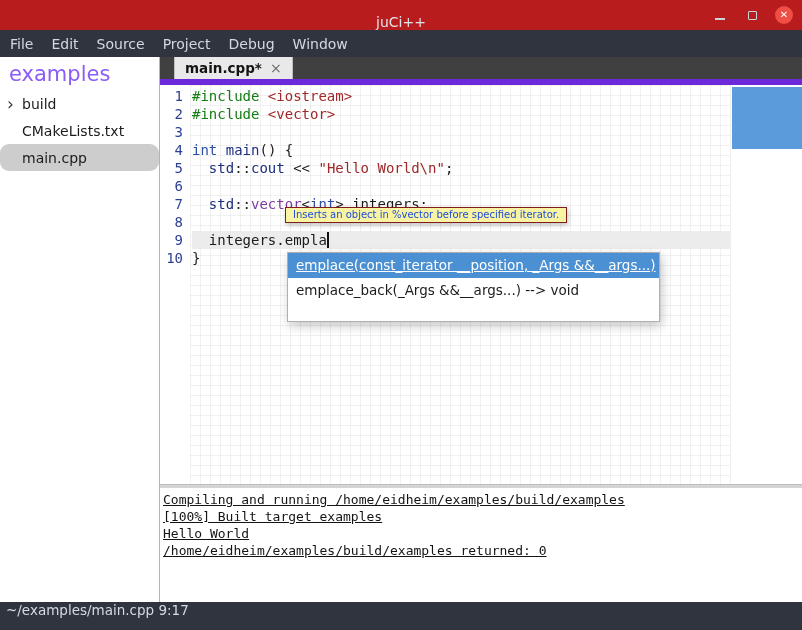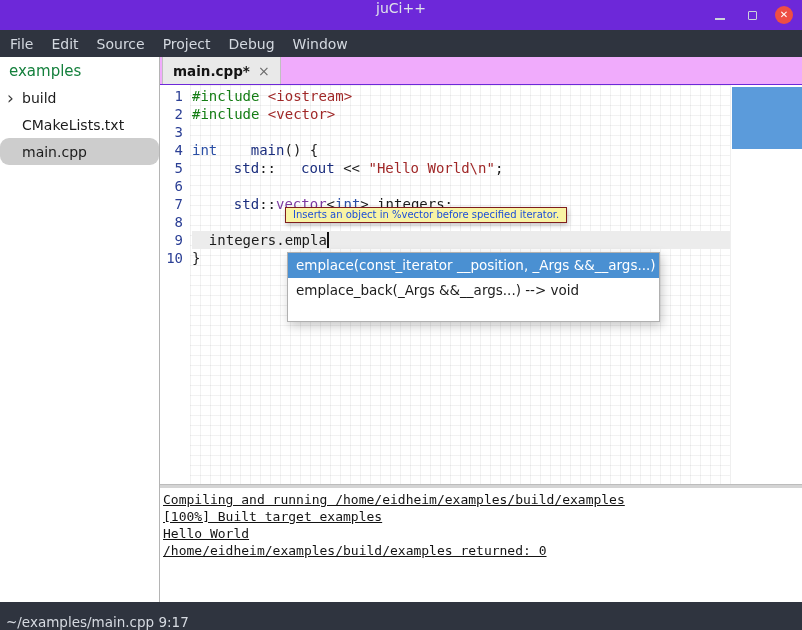--- a/index.html
+++ b/index.html
@@ -1,76 +1,76 @@
 <!DOCTYPE html>
 <html><head>
 <meta charset="utf-8">
 <style>
   * { box-sizing: border-box; margin: 0; padding: 0; }
   body { width: 802px; height: 630px; font-family: "DejaVu Sans", "Liberation Sans", sans-serif; background: #fff; }
   .window { width: 802px; height: 630px; display: flex; flex-direction: column; overflow: hidden; background: #fff; }
 
   
-  .titlebar { height: 30px; flex: none; background: #6d28d9; position: relative; display: flex; align-items: flex-start; justify-content: center; }
+  .titlebar { height: 30px; flex: none; background: #b91c1c; position: relative; display: flex; align-items: flex-end; justify-content: center; }
   .title { color: #dfe3ea; font-size: 14px; }
   .win-controls { position: absolute; right: 9px; top: 0; height: 100%; display: flex; align-items: center; gap: 14px; }
   .wc { width: 18px; height: 18px; display: flex; align-items: center; justify-content: center; }
   .min-glyph { width: 10px; height: 2px; background: #ccd2da; margin-top: 7px; }
   .max-glyph { width: 9px; height: 9px; border: 1.5px solid #ccd2da; border-radius: 1px; }
   .wc.close { background: #ee4e44; border-radius: 50%; }
   .close-glyph { color: #fff; font-size: 10px; line-height: 1; font-weight: bold; }
 
   
   .menubar { height: 27px; flex: none; background: #2f343f; display: flex; align-items: stretch; padding-left: 1px; }
   .menu-item { display: flex; align-items: center; padding: 0 9px; color: #d4d9e0; font-size: 14px; cursor: default; }
 
   
   .content { flex: 1; display: flex; min-height: 0; }
   .sidebar { width: 160px; flex: none; background: #fff; border-right: 1px solid #b4b4b4; display: flex; flex-direction: column; }
-  .sidebar-header { color: #15803d; font-size: 15px; padding: 5px 0 4px 9px; }
+  .sidebar-header { color: #8b5cf6; font-size: 21px; padding: 5px 0 4px 9px; }
   .tree-row { height: 27px; display: flex; align-items: center; font-size: 14px; color: #1c1c1c; padding-left: 22px; }
   .tree-row.folder { padding-left: 7px; }
   .tree-row.selected { background: #cdcdcd; border-radius: 9px; }
   .chevron { font-size: 17px; color: #3c3c3c; width: 15px; line-height: 14px; }
 
   .main { flex: 1; display: flex; flex-direction: column; min-width: 0; }
-  .tabbar { height: 28px; flex: none; background: #f0abfc; border-bottom: 1px solid #6d28d9; display: flex; align-items: stretch; padding-left: 2px; }
+  .tabbar { height: 28px; flex: none; background: #404040; border-bottom: 6px solid #6d28d9; display: flex; align-items: stretch; padding-left: 14px; }
   .tab { display: flex; align-items: center; gap: 8px; padding: 0 10px; background: #e9e9e9; border-left: 1px solid #c0c0c0; border-right: 1px solid #c0c0c0; }
   .tab-label { font-size: 13.5px; font-weight: bold; color: #141414; }
   .tab-close { color: #6a6a6a; font-size: 14px; }
 
   
   .editor { height: 399px; flex: none; position: relative; display: flex; background: #fff; overflow: hidden; }
   .gutter { width: 30px; flex: none; padding: 2px 7px 0 0; text-align: right; font-family: "DejaVu Sans Mono", "Liberation Mono", monospace; font-size: 14px; line-height: 18px; color: #2b3f95; }
   .ln { height: 18px; }
   .code { flex: 1; min-width: 0; padding: 2px 0 0 2px; font-family: "DejaVu Sans Mono", "Liberation Mono", monospace; font-size: 14px; line-height: 18px; white-space: pre; color: #1b1b1b;
     background-image: linear-gradient(rgba(80,80,80,0.08) 1px, transparent 1px), linear-gradient(90deg, rgba(80,80,80,0.08) 1px, transparent 1px);
     background-size: 10px 10px; }
   .cl { height: 18px; }
   .cl.current { background: #ececec; }
   .caret { display: inline-block; width: 2px; height: 16px; background: #111; vertical-align: -3px; }
   .tok-pre { color: #147d14; }
   .tok-str { color: #a02828; }
   .tok-kw  { color: #2b4fa5; }
-  .tok-nav { color: #1b2e7e; margin-left: 25px; }
+  .tok-nav { color: #1b2e7e; }
   .tok-typ { color: #7c3aa0; }
   .tok-pl  { color: #1b1b1b; }
   .overview { width: 72px; flex: none; background: #fff; border-left: 1px solid #efefef; position: relative; }
   .overview-thumb { position: absolute; top: 2px; left: 1px; width: 70px; height: 62px; background: #5b9bdb; }
 
   .tooltip { position: absolute; left: 125px; top: 122px; background: #f9f4a4; border: 1px solid #7f1d1d; padding: 1px 7px 2px; font-size: 10px; color: #1d4ed8; white-space: nowrap; box-shadow: 1px 2px 5px rgba(0,0,0,0.25); z-index: 5; }
   .completion { position: absolute; left: 127px; top: 167px; width: 373px; height: 70px; background: #fff; border: 1px solid #b0b0b0; box-shadow: 2px 4px 10px rgba(0,0,0,0.22); z-index: 6; overflow: hidden; }
   .comp-row { height: 25px; line-height: 25px; padding: 0 8px; font-size: 13.5px; color: #1c1c1c; white-space: nowrap; overflow: hidden; }
-  .comp-row.selected { background: #4a90d2; color: #fff; }
+  .comp-row.selected { background: #4a90d2; color: #fff; text-decoration: underline; }
 
   .hdivider { height: 4px; flex: none; background: #d4d4d4; border-top: 1px solid #bcbcbc; }
   .terminal { flex: 1; background: #fff; padding: 3px 0 0 3px; font-family: "DejaVu Sans Mono", "Liberation Mono", monospace; font-size: 13px; line-height: 17px; color: #141414; white-space: pre; overflow: hidden; text-decoration: underline; }
   .term-line { height: 17px; }
 
-  .statusbar { height: 28px; flex: none; background: #2f343f; display: flex; align-items: flex-end; padding-left: 6px; color: #d6dae1; font-size: 13.5px; }
+  .statusbar { height: 28px; flex: none; background: #2f343f; display: flex; align-items: flex-start; padding-left: 6px; color: #d6dae1; font-size: 13.5px; }
 </style>
 </head>
 <body>
 
 <div class="window">
 
   <div class="titlebar">
     <div class="title">juCi++</div>
     <div class="win-controls">
       <div class="wc">

